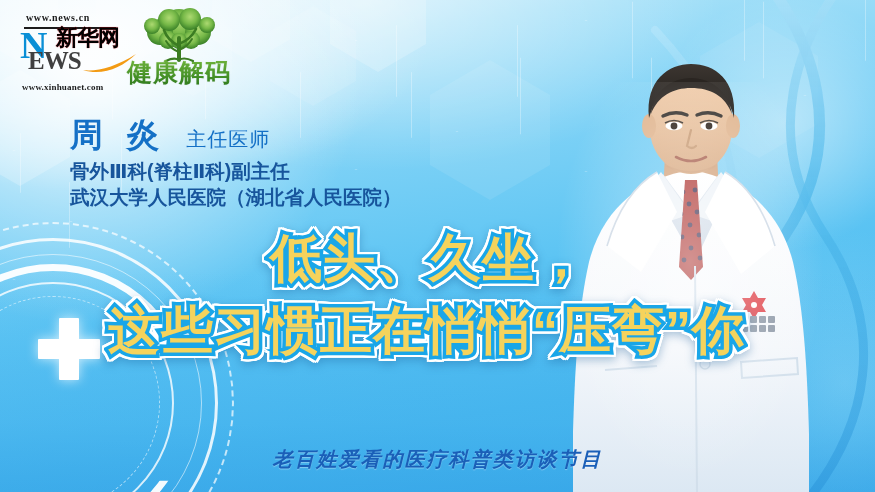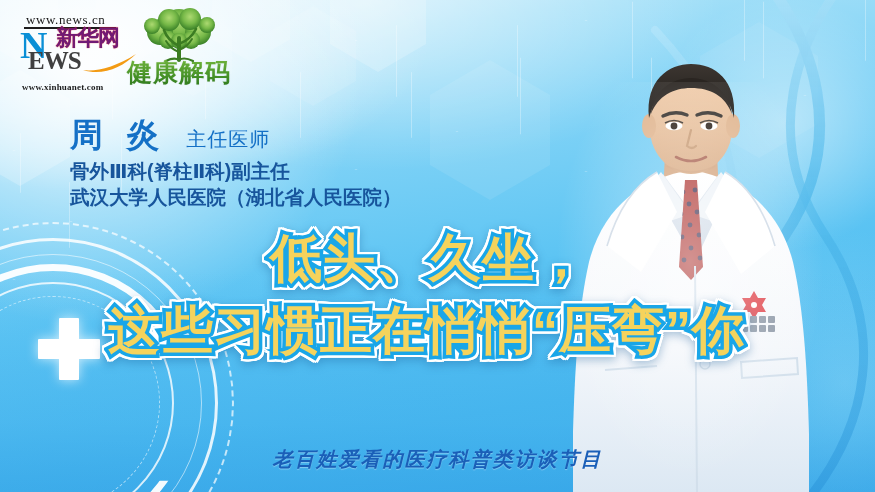--- a/index.html
+++ b/index.html
@@ -103,37 +103,37 @@
   .doc-glow {
     position:absolute; left: 10px; top: 20px; width: 270px; height: 400px;
     background: radial-gradient(ellipse at 50% 45%, rgba(255,255,255,0.45), rgba(255,255,255,0) 70%);
   }
 
   
   .logo-xinhua { position: absolute; left: 14px; top: 12px; width: 108px; height: 72px; }
   .xh-url-top {
     position: absolute; left: 12px; top: 0px;
     font-family: "Liberation Serif", "DejaVu Serif", serif;
-    font-weight: normal; font-size: 13px; letter-spacing: 0.6px;
+    font-weight: bold; font-size: 10px; letter-spacing: 0.6px;
     color: #1c1c1c;
   }
   .xh-rule { position:absolute; left: 10px; top: 15px; width: 92px; height: 2px; background:#1c1c1c; }
   .xh-N {
     position: absolute; left: 6px; top: 14px;
     font-family: "Liberation Serif","DejaVu Serif",serif;
     font-weight: bold; font-size: 38px; color: #0a8fd6; line-height: 1;
   }
   .xh-EWS {
     position: absolute; left: 14px; top: 36px;
     font-family: "Liberation Serif","DejaVu Serif",serif;
     font-weight: bold; font-size: 25px; color: #404040; line-height: 1; letter-spacing: -1px;
   }
   .xh-cn {
     position: absolute; left: 42px; top: 14px;
-    font-size: 22px; font-weight: bold; color: #701a75; line-height: 1.05;
+    font-size: 22px; font-weight: bold; color: #000000; line-height: 1.05;
     letter-spacing: -1px;
     text-shadow: 0 0 1px #d3121a;
   }
   .xh-swoosh {
     position: absolute; left: 68px; top: 40px; width: 56px; height: 22px;
     overflow: visible;
   }
   .xh-url-bot {
     position: absolute; left: 8px; top: 62px;
     font-family: "Liberation Serif","DejaVu Serif",serif;

